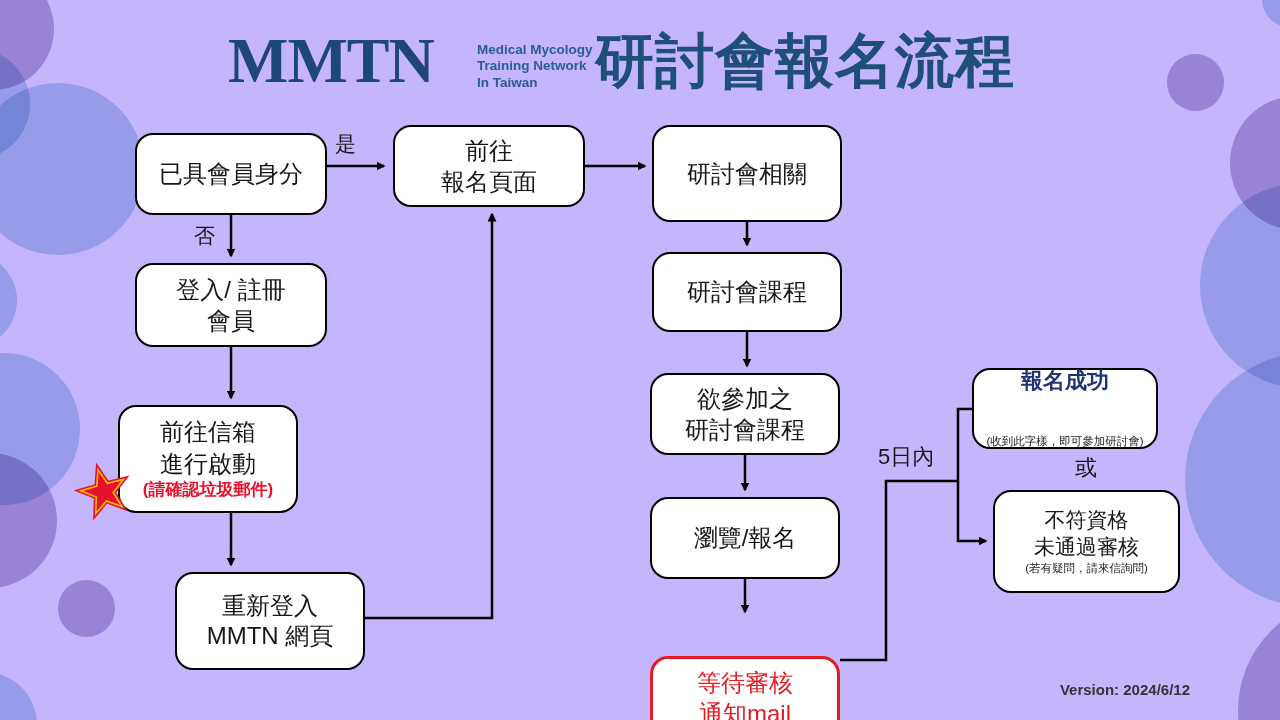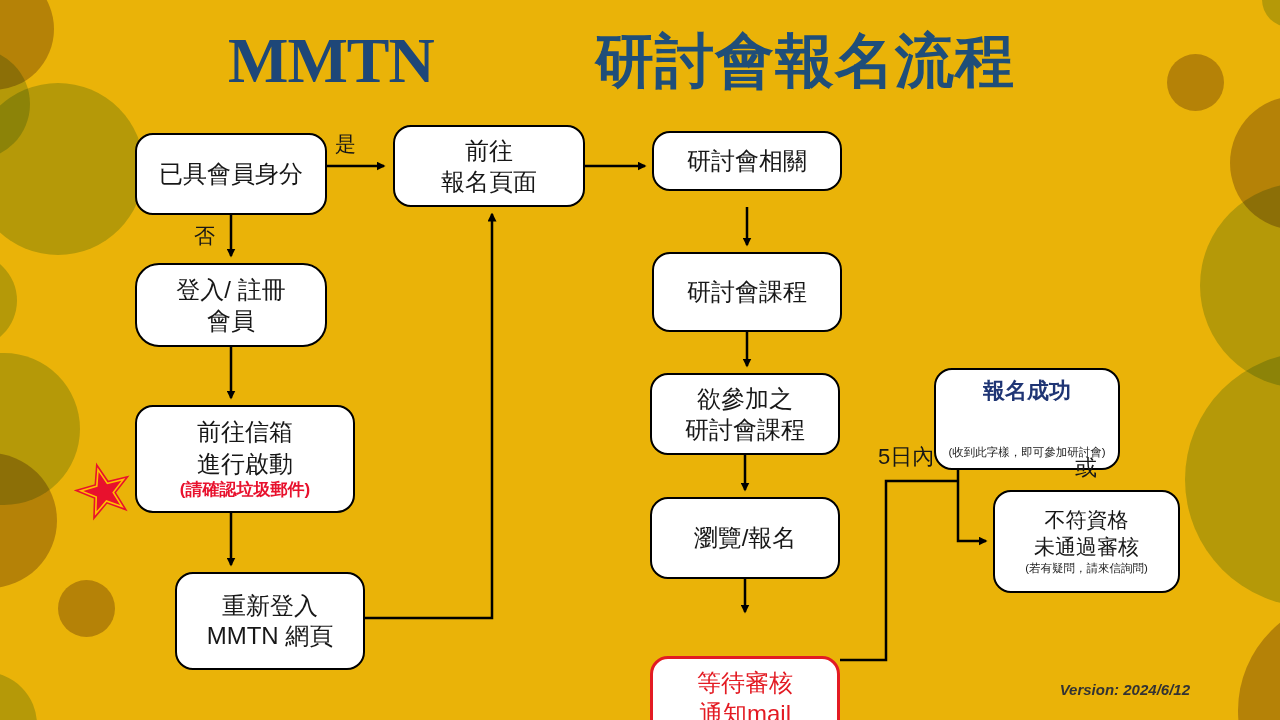--- a/index.html
+++ b/index.html
@@ -1,20 +1,20 @@
 <!DOCTYPE html>
 <html><head>
 <meta charset="utf-8">
 <style>
   * { margin:0; padding:0; box-sizing:border-box; }
   html,body { width:1280px; height:720px; }
   body { font-family:"Liberation Sans", sans-serif; background:#fff; }
   #stage {
     position:relative; width:1280px; height:720px;
-    background:#eab308; overflow:hidden;
+    background:#c4b5fd; overflow:hidden;
   }
   
   .circ { position:absolute; border-radius:50%; mix-blend-mode:multiply; }
   .c-blue   { background:#c6daec; }
   .c-purple { background:#c6b9d8; }
 
   
   #logo-acronym {
     position:absolute; left:228px; top:24px;
     font-family:"Liberation Serif", serif; font-weight:700;
@@ -45,21 +45,21 @@
 
   
   .edge-label {
     position:absolute; font-size:21px; color:#171717; z-index:4; background:transparent;
   }
   #label-days { font-size:22px; }
   #label-or { font-size:22px; text-align:center; }
 
   #version-note {
     position:absolute; left:1000px; top:681px; width:190px;
-    text-align:right; font-style:italic; font-weight:600;
+    text-align:right; font-weight:600;
     font-size:15px; color:#333;
   }
 
   #arrow-layer, #star-wrap { position:absolute; left:0; top:0; z-index:2; pointer-events:none; }
   #star-wrap { left:74px; top:461px; z-index:5; }
 </style>
 </head>
 <body>
 
 <div id="stage">
@@ -73,20 +73,25 @@
   <div class="circ c-purple" style="left:58px;  top:580px; width:57px;  height:57px;"></div>
   <div class="circ c-blue" style="left:-68px; top:672px; width:105px; height:105px;"></div>
   <div class="circ c-blue" style="left:1262px; top:-28px; width:55px;  height:55px;"></div>
   <div class="circ c-purple" style="left:1167px; top:54px;  width:57px;  height:57px;"></div>
   <div class="circ c-purple" style="left:1230px; top:96px;  width:134px; height:134px;"></div>
   <div class="circ c-blue" style="left:1200px; top:183px; width:205px; height:205px;"></div>
   <div class="circ c-blue" style="left:1185px; top:352px; width:255px; height:255px;"></div>
   <div class="circ c-purple" style="left:1238px; top:598px; width:225px; height:225px;"></div>
 
   <div id="logo-acronym">MMTN</div>
+  <div id="logo-tagline">
+    <div>Medical Mycology</div>
+    <div>Training Network</div>
+    <div>In Taiwan</div>
+  </div>
   <div id="page-title">研討會報名流程</div>
 
   <svg id="arrow-layer" width="1280" height="720" viewBox="0 0 1280 720">
     <defs>
       <marker id="ah" markerWidth="9" markerHeight="9" refX="7.5" refY="4.5" orient="auto" markerUnits="userSpaceOnUse">
         <path d="M0,0 L9,4.5 L0,9 Z" fill="#000"></path>
       </marker>
     </defs>
     <g stroke="#000" stroke-width="2.5" fill="none">
       <path d="M 327 166 L 384 166" marker-end="url(#ah)"></path>
@@ -105,26 +110,26 @@
     </g>
   </svg>
 
   <div class="fbox" style="left:135px; top:125px; width:192px; height:82px;margin-top:8px;">
     <div>已具會員身分</div>
   </div>
 
   <div class="edge-label" id="label-yes" style="left:335px; top:130px;">是</div>
   <div class="edge-label" id="label-no" style="left:194px; top:222px;">否</div>
 
-  <div class="fbox" style="left:135px; top:263px; width:192px; height:84px;border-radius:24px;">
+  <div class="fbox" style="left:135px; top:263px; width:192px; height:84px;">
     <div>登入/ 註冊</div>
     <div>會員</div>
   </div>
 
-  <div class="fbox" style="left:135px; top:405px; width:220px; height:108px;">
+  <div class="fbox" style="left:118px; top:405px; width:180px; height:108px;">
     <div>前往信箱</div>
     <div>進行啟動</div>
     <div class="warn">(請確認垃圾郵件)</div>
   </div>
 
   <svg id="star-wrap" width="60" height="60" viewBox="0 0 60 60">
     <g transform="translate(30,31) rotate(-15)">
       <path d="M0,-28 L6.58,-9.06 L26.63,-8.65 L10.65,3.46 L16.46,22.65 L0,11.2 L-16.46,22.65 L-10.65,3.46 L-26.63,-8.65 L-6.58,-9.06 Z" fill="#ffc000" stroke="#e8112d" stroke-width="1.6"></path>
       <path d="M0,-28 L6.58,-9.06 L26.63,-8.65 L10.65,3.46 L16.46,22.65 L0,11.2 L-16.46,22.65 L-10.65,3.46 L-26.63,-8.65 L-6.58,-9.06 Z" fill="#e8112d" transform="scale(0.74)"></path>
     </g>
@@ -133,21 +138,21 @@
   <div class="fbox" style="left:138px; top:572px; width:190px; height:98px; line-height:1.25;margin-left:37px;">
     <div>重新登入</div>
     <div>MMTN 網頁</div>
   </div>
 
   <div class="fbox" style="left:393px; top:125px; width:192px; height:82px;">
     <div>前往</div>
     <div>報名頁面</div>
   </div>
 
-  <div class="fbox" style="left:652px; top:131px; width:190px; height:60px;">
+  <div class="fbox" style="left:652px; top:125px; width:190px; height:97px;">
     <div>研討會相關</div>
   </div>
 
   <div class="fbox" style="left:652px; top:252px; width:190px; height:80px;">
     <div>研討會課程</div>
   </div>
 
   <div class="fbox" style="left:650px; top:373px; width:190px; height:82px;">
     <div>欲參加之</div>
     <div>研討會課程</div>
@@ -157,21 +162,21 @@
     <div>瀏覽/報名</div>
   </div>
 
   <div class="fbox red-box" style="left:650px; top:656px; width:190px; height:84px;">
     <div>等待審核</div>
     <div>通知mail</div>
   </div>
 
   <div class="edge-label" id="label-days" style="left:878px; top:442px;">5日內</div>
 
-  <div class="fbox" style="left:934px; top:368px; width:186px; height:102px;gap:38px;">
+  <div class="fbox" style="left:972px; top:368px; width:186px; height:81px;gap:38px;">
     <div class="blue-strong">報名成功</div>
     <div class="sub">(收到此字樣，即可參加研討會)</div>
   </div>
 
   <div class="edge-label" id="label-or" style="left:993px; top:453px; width:186px;">或</div>
 
   <div class="fbox" style="left:993px; top:490px; width:187px; height:103px; font-size:21px; line-height:1.3;">
     <div>不符資格</div>
     <div>未通過審核</div>
     <div class="sub">(若有疑問，請來信詢問)</div>

